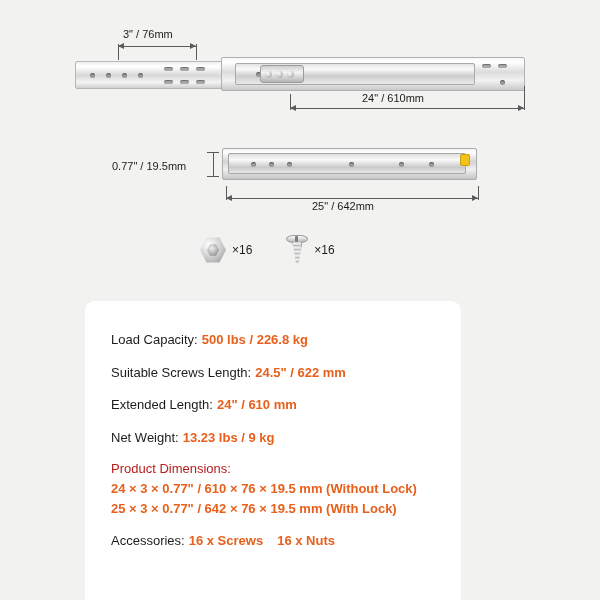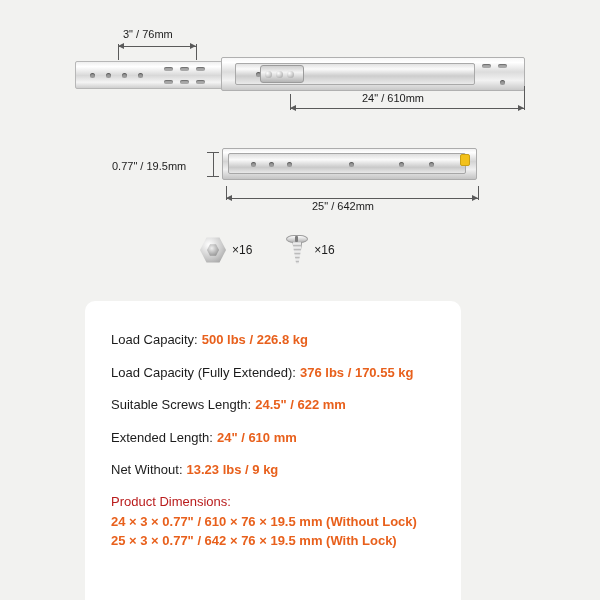--- a/index.html
+++ b/index.html
@@ -387,35 +387,35 @@
     </div>
   </div>
 </div>
 
 <div class="spec-card">
 
   <div class="spec-row">
     <span class="spec-label">Load Capacity:</span><span class="spec-value">500 lbs / 226.8 kg</span>
   </div>
 
-  <div class="spec-row">
-    <span class="spec-label">Load Capacity (Fully Extended):</span><span class="spec-value">376 lbs / 170.55 kg</span>
-  </div>
 
   <div class="spec-row">
     <span class="spec-label">Suitable Screws Length:</span><span class="spec-value">24.5" / 622 mm</span>
   </div>
 
   <div class="spec-row">
     <span class="spec-label">Extended Length:</span><span class="spec-value">24" / 610 mm</span>
   </div>
 
   <div class="spec-row">
-    <span class="spec-label">Net Without:</span><span class="spec-value">13.23 lbs / 9 kg</span>
+    <span class="spec-label">Net Weight:</span><span class="spec-value">13.23 lbs / 9 kg</span>
   </div>
 
   <div class="dims-block">
     <div class="dims-title">Product Dimensions:</div>
     <div class="dims-line">24 × 3 × 0.77" / 610 × 76 × 19.5 mm (Without Lock)</div>
     <div class="dims-line">25 × 3 × 0.77" / 642 × 76 × 19.5 mm (With Lock)</div>
   </div>
 
+  <div class="spec-row acc-row">
+    <span class="spec-label">Accessories:</span><span class="acc-value">16 x Screws</span><span class="acc-value">16 x Nuts</span>
+  </div>
 </div>
 
 </body></html>

